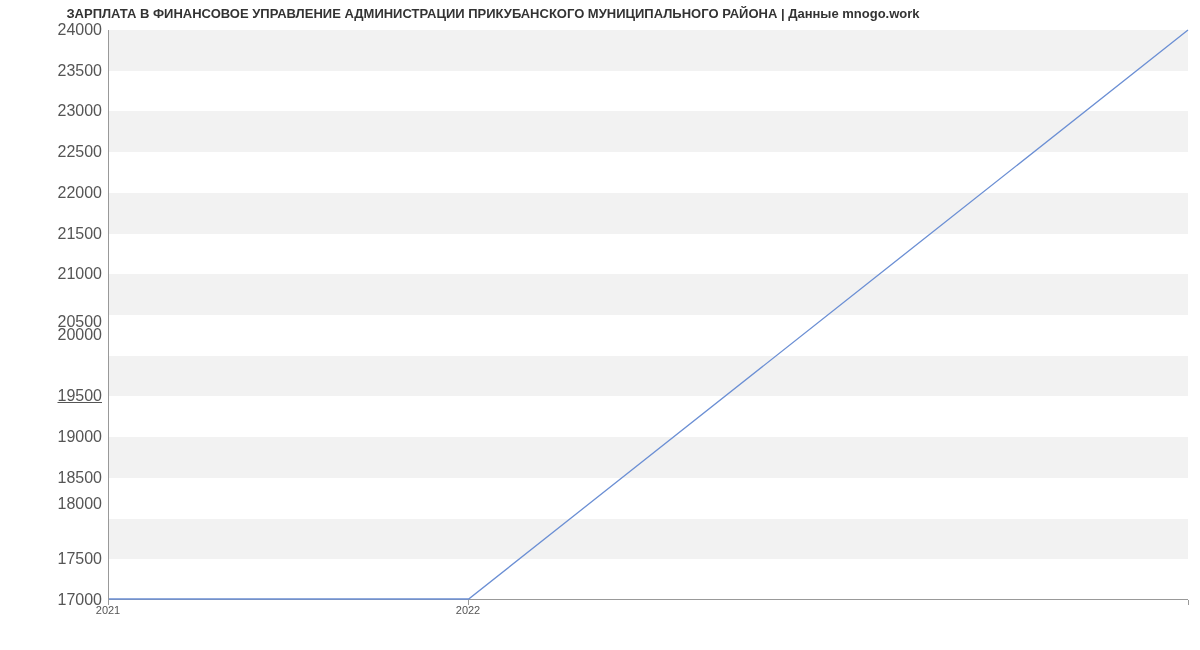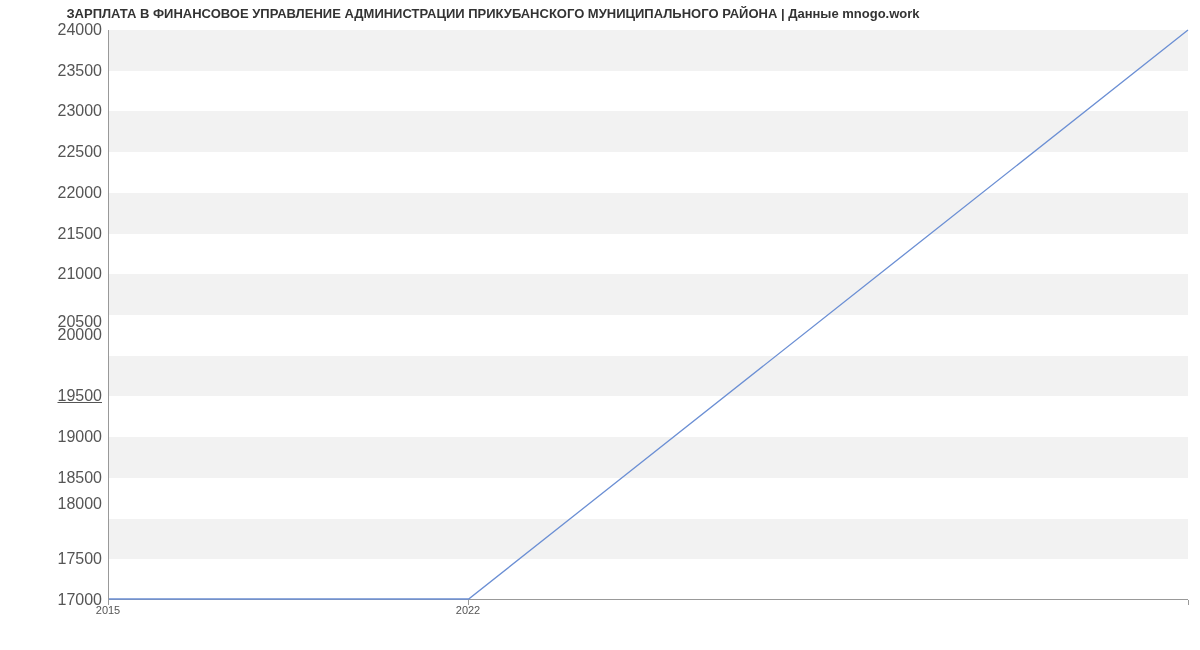--- a/index.html
+++ b/index.html
@@ -111,19 +111,19 @@
       <div class="y-tick-label" style="top: 274.286px;">21000</div>
       <div class="y-tick-label" style="top: 233.571px;">21500</div>
       <div class="y-tick-label" style="top: 192.857px;">22000</div>
       <div class="y-tick-label" style="top: 152.143px;">22500</div>
       <div class="y-tick-label" style="top: 111.429px;">23000</div>
       <div class="y-tick-label" style="top: 70.7143px;">23500</div>
       <div class="y-tick-label" style="top: 30px;">24000</div>
     </div>
   <div id="x-ticks">
       <div class="x-tick-mark" style="left: 107.5px;"></div>
-      <div class="x-tick-label" style="left: 108px;">2015</div>
+      <div class="x-tick-label" style="left: 108px;">2021</div>
       <div class="x-tick-mark" style="left: 467.5px;"></div>
       <div class="x-tick-label" style="left: 468px;">2022</div>
       <div class="x-tick-mark" style="left: 1187.5px;"></div>
       <div class="x-tick-label" style="left: 1248px;">2024</div>
     </div>
 </div>
 
 </body></html>

